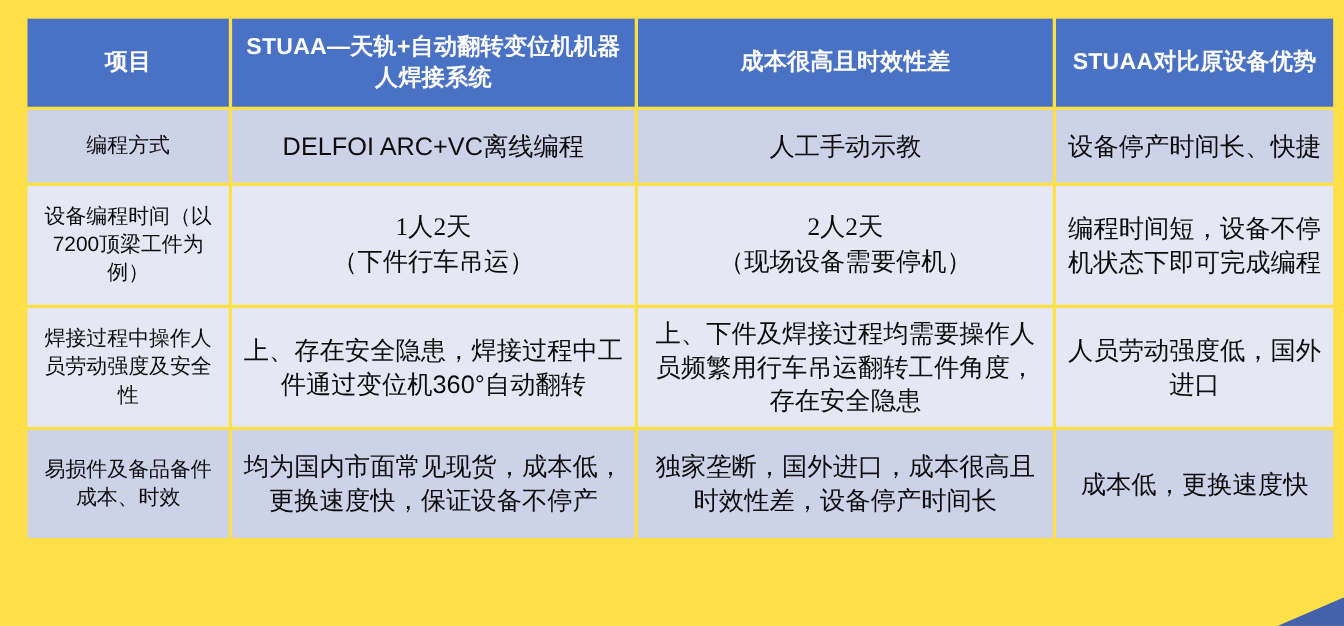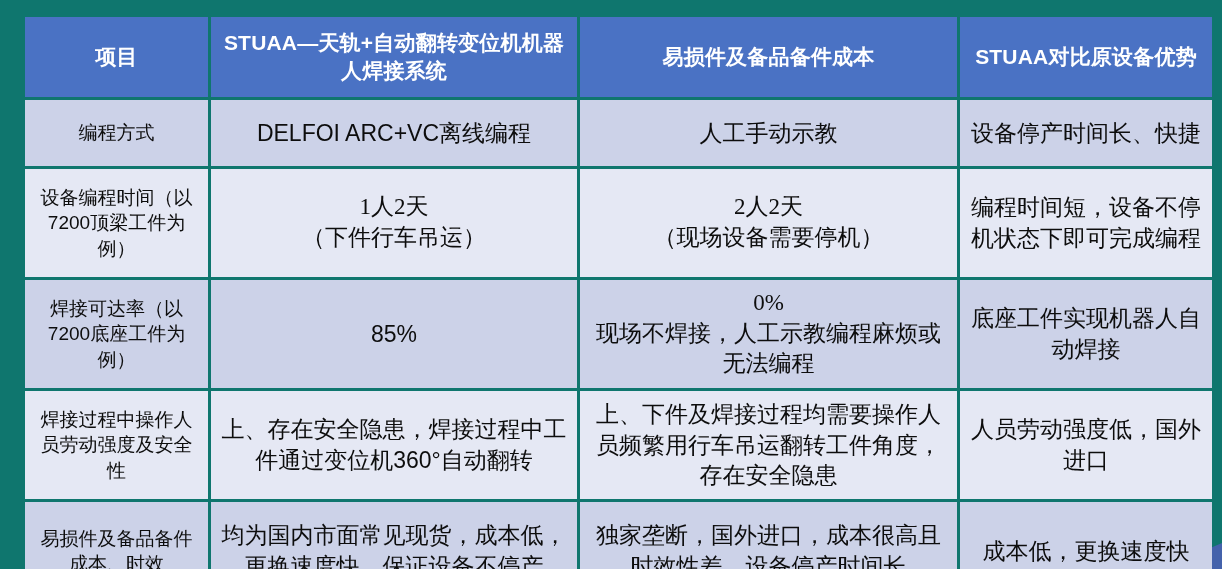--- a/index.html
+++ b/index.html
@@ -13,21 +13,21 @@
     overflow: hidden;
     font-family: "Liberation Sans", "DejaVu Sans", sans-serif;
     position: relative;
   }
 
   #slide {
     position: absolute;
     left: 0; top: 0;
     width: 1222px;
     height: 569px;
-    background: #0f766e;
+    background: #fde047;
   }
 
   
   #corner-wedge {
     position: absolute;
     right: 0;
     bottom: 0;
     width: 92px;
     height: 26px;
     overflow: hidden;
@@ -100,21 +100,21 @@
     <colgroup>
       <col class="col0">
         <col class="col1">
         <col class="col2">
         <col class="col3">
     </colgroup>
     <thead>
       <tr>
         <th>项目</th>
         <th>STUAA—天轨+自动翻转变位机机器人焊接系统</th>
-        <th>易损件及备品备件成本</th>
+        <th>成本很高且时效性差</th>
         <th>STUAA对比原设备优势</th>
       </tr>
     </thead>
     <tbody>
 
       <tr class="shade-dark r1">
         <td class="c0">编程方式</td>
         <td>DELFOI ARC+VC离线编程</td>
         <td>人工手动示教</td>
         <td>设备停产时间长、快捷</td>
@@ -130,31 +130,20 @@
         </td>
         <td>
           <span class="lines">
             <span>2人2天</span>
             <span>（现场设备需要停机）</span>
           </span>
         </td>
         <td>编程时间短，设备不停机状态下即可完成编程</td>
       </tr>
 
-      <tr class="shade-dark r3">
-        <td class="c0">焊接可达率（以7200底座工件为例）</td>
-        <td>85%</td>
-        <td>
-          <span class="lines">
-            <span>0%</span>
-            <span>现场不焊接，人工示教编程麻烦或无法编程</span>
-          </span>
-        </td>
-        <td>底座工件实现机器人自动焊接</td>
-      </tr>
 
       <tr class="shade-light r4">
         <td class="c0">焊接过程中操作人员劳动强度及安全性</td>
         <td>上、存在安全隐患，焊接过程中工件通过变位机360°自动翻转</td>
         <td>上、下件及焊接过程均需要操作人员频繁用行车吊运翻转工件角度，存在安全隐患</td>
         <td>人员劳动强度低，国外进口</td>
       </tr>
 
       <tr class="shade-dark r5">
         <td class="c0">易损件及备品备件成本、时效</td>

